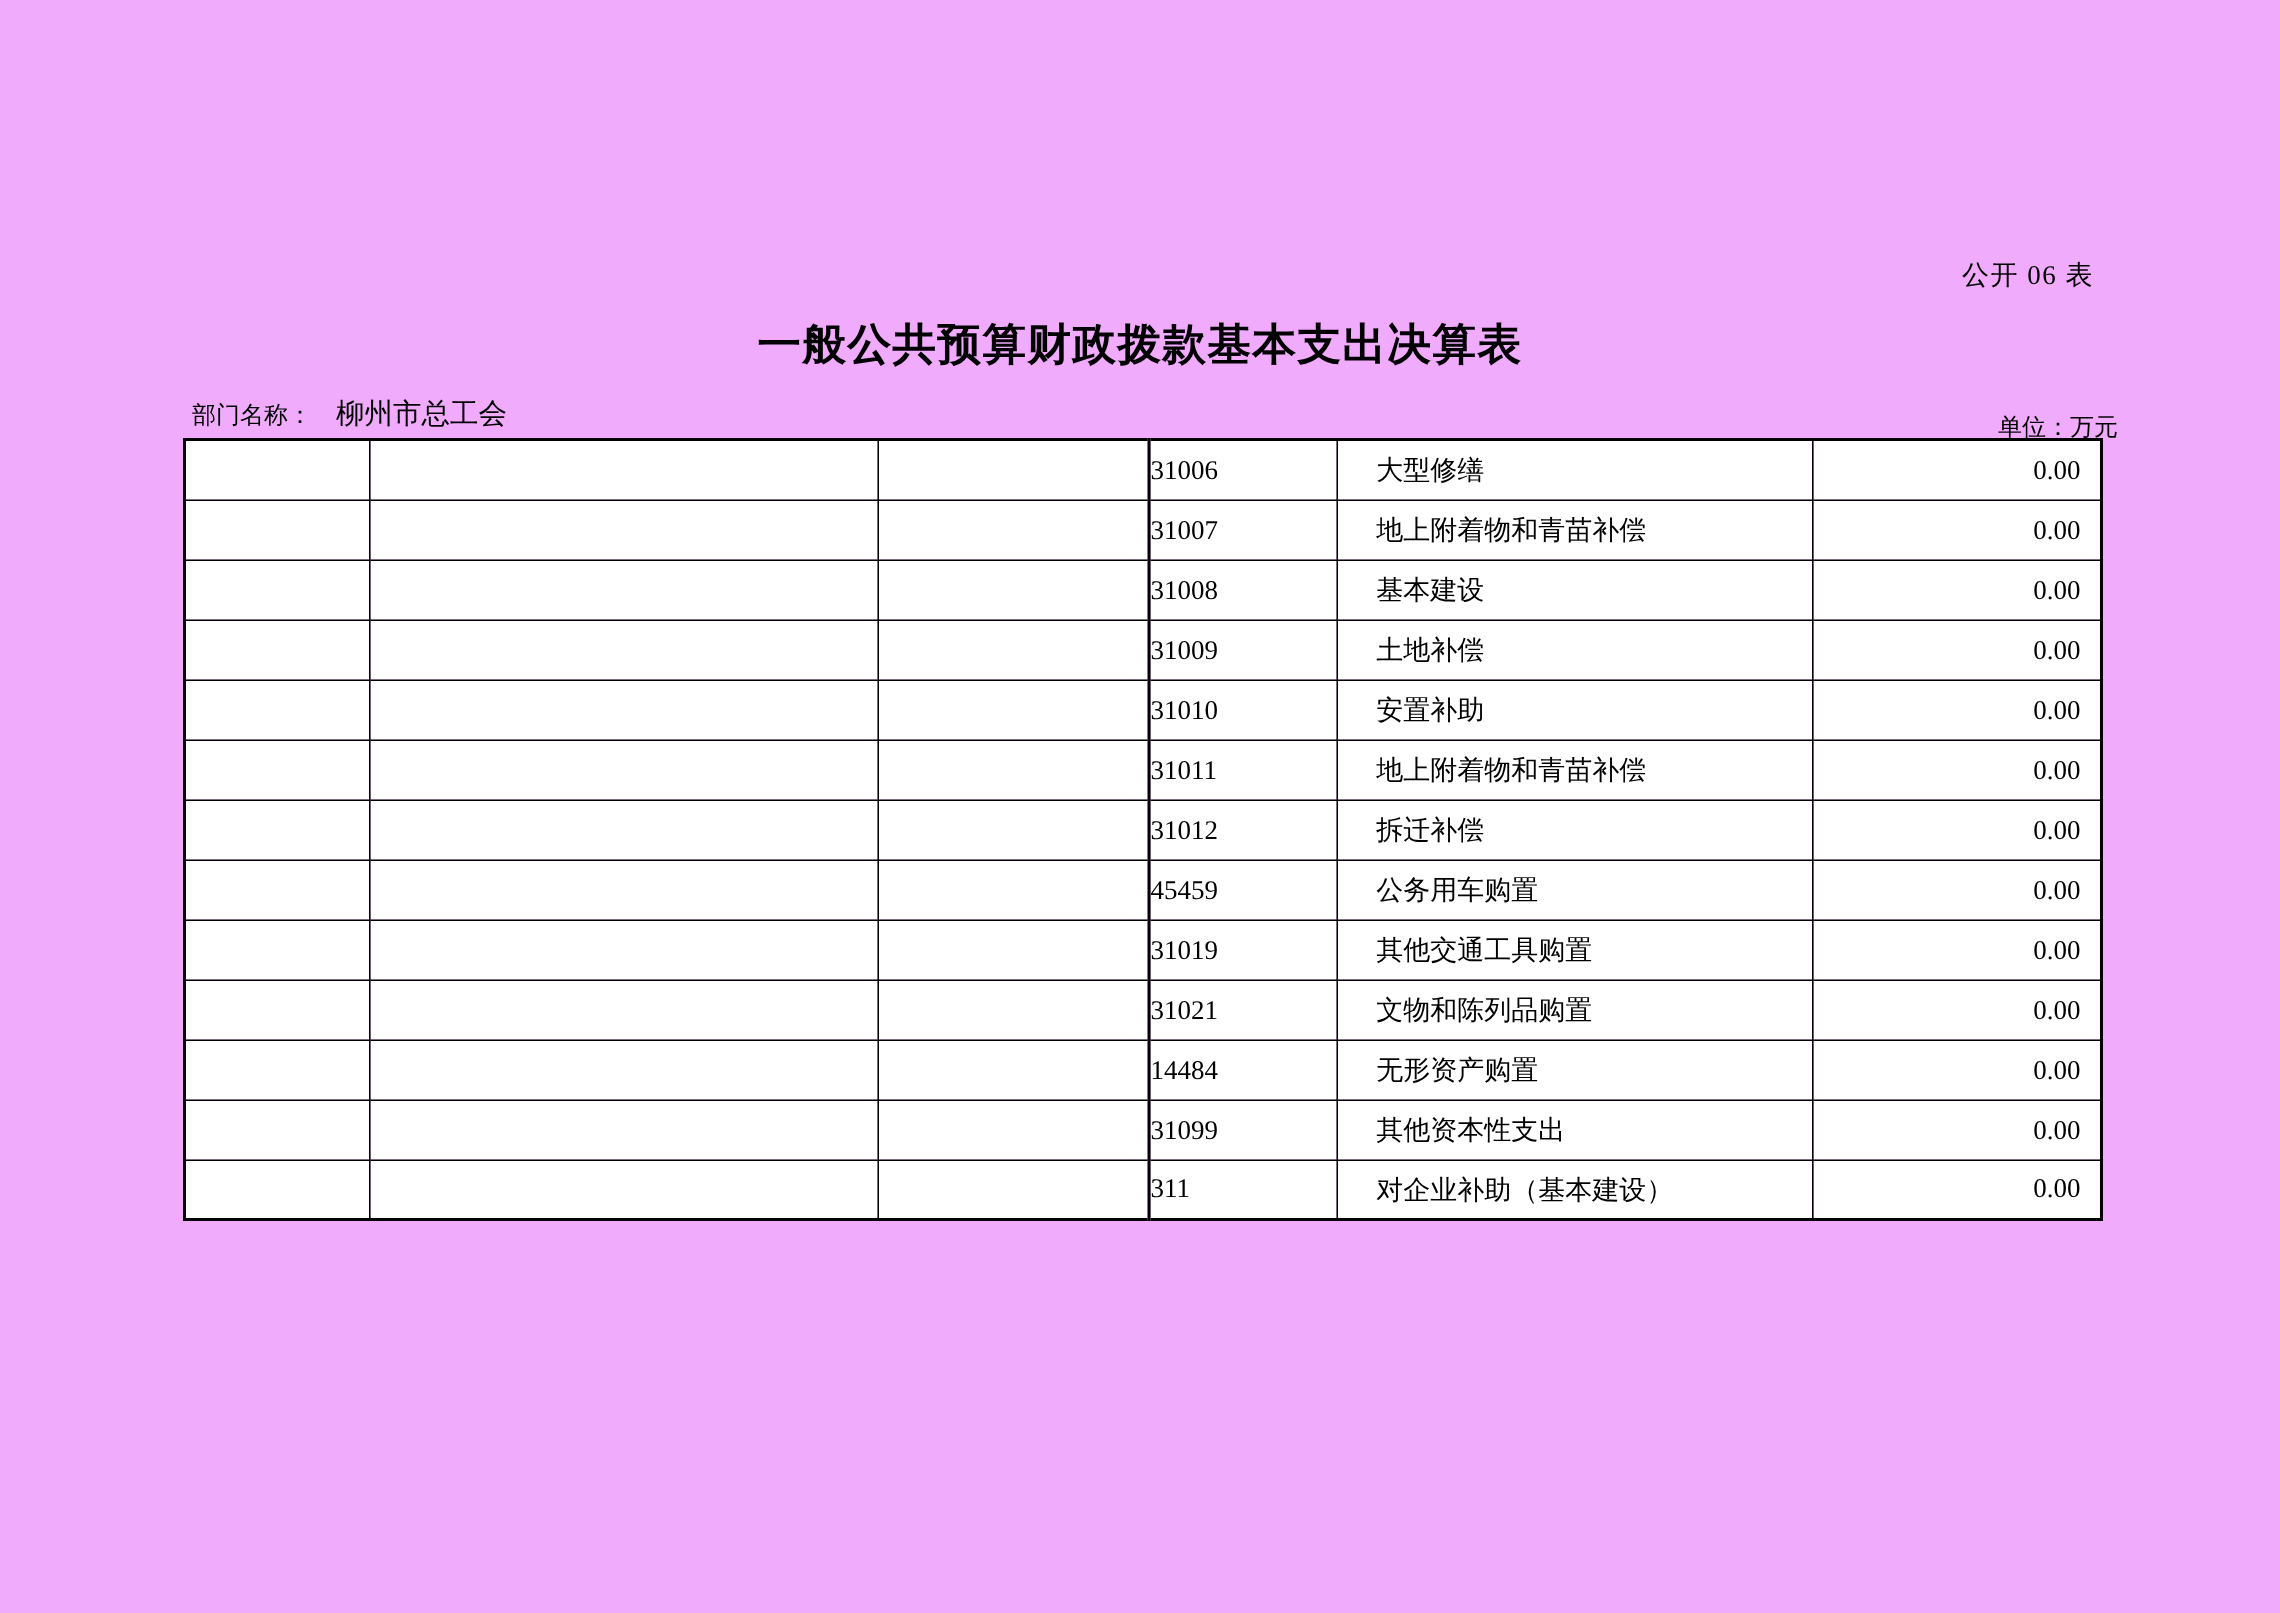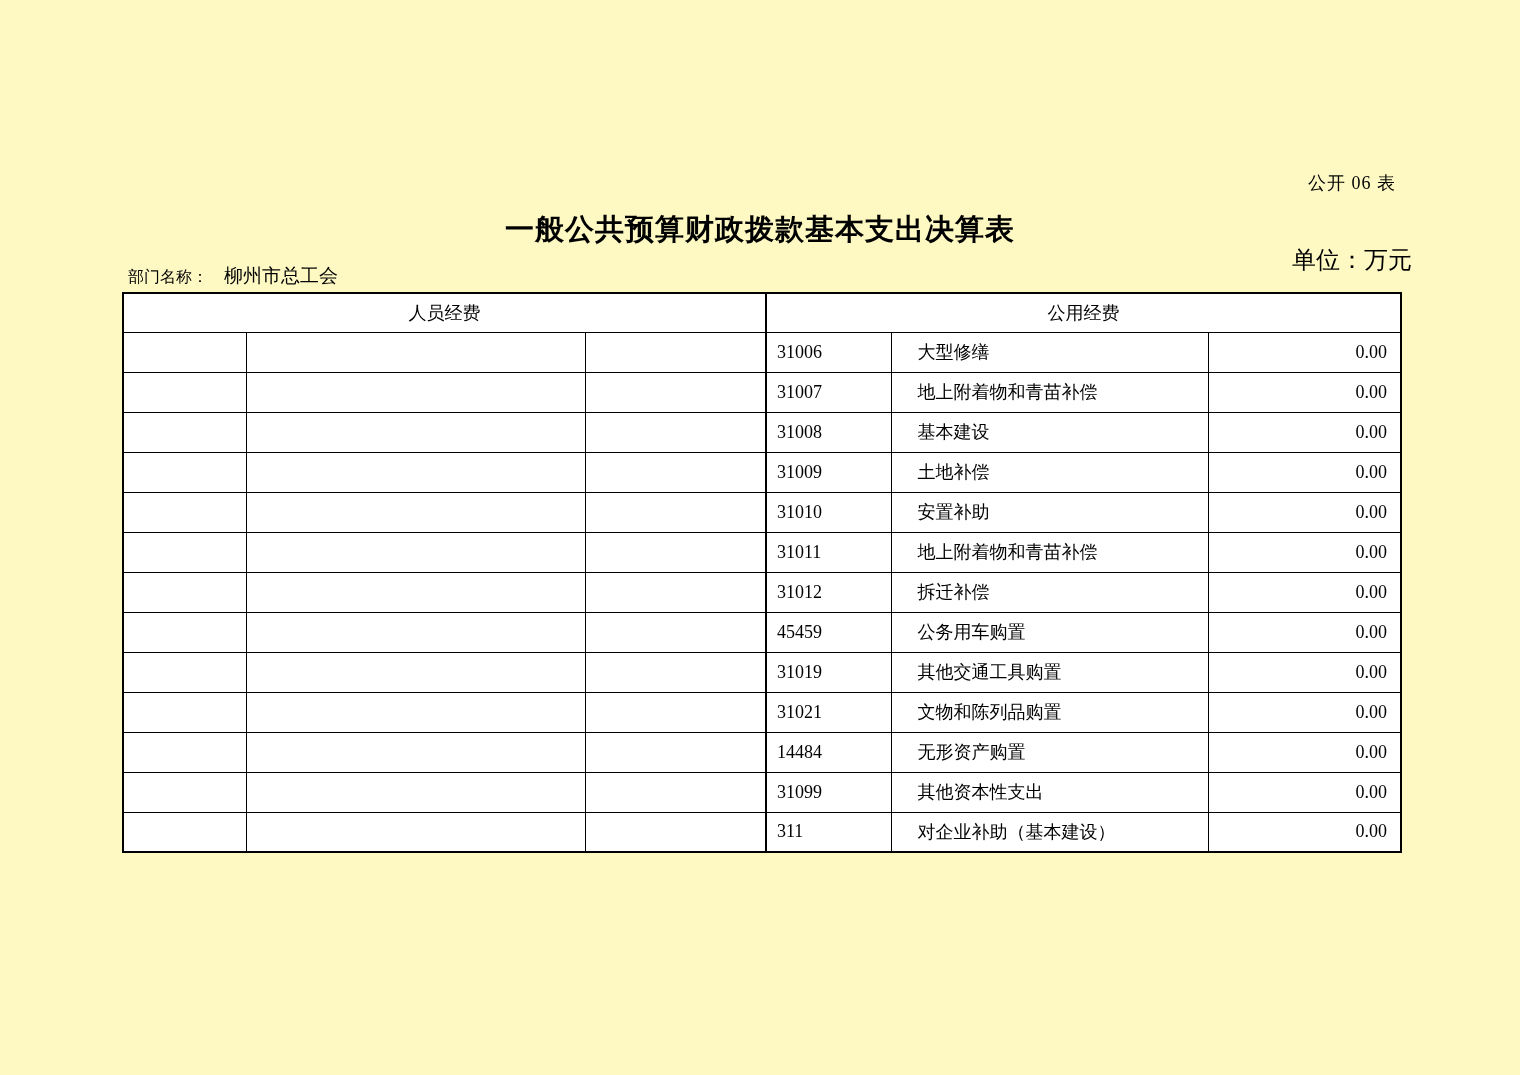--- a/index.html
+++ b/index.html
@@ -1,21 +1,21 @@
 <!DOCTYPE html>
 <html><head>
 <meta charset="utf-8">
 <style>
   * { box-sizing: border-box; margin: 0; padding: 0; }
   html, body { background: #ffffff; }
   .page {
     position: relative;
     width: 1520px;
     height: 1075px;
-    background: #fef9c3;
+    background: #f0abfc;
     color: #000000;
     font-family: "Liberation Serif", "DejaVu Serif", serif;
     overflow: hidden;
   }
   .form-number {
     position: absolute;
     top: 171px;
     right: 124px;
     font-size: 18px;
     letter-spacing: 1px;
@@ -36,23 +36,23 @@
     left: 128px;
     font-size: 16px;
   }
   .meta-left .dept-value {
     font-size: 19px;
     margin-left: 16px;
     margin-top: 28px;
   }
   .meta-right {
     position: absolute;
-    top: 244px;
+    top: 275px;
     right: 108px;
-    font-size: 24px;
+    font-size: 16px;
   }
   table.budget {
     position: absolute;
     left: 122px;
     top: 292px;
     width: 1278px;
     border-collapse: collapse;
     table-layout: fixed;
     border: 2px solid #000000;
   }
@@ -70,21 +70,21 @@
     vertical-align: middle;
   }
   tr.head-row th {
     height: 55px;
     text-align: center;
     vertical-align: middle;
     border-bottom: 2px solid #000000;
   }
   th.code-head { white-space: pre-line; line-height: 1.55; }
   tbody td { height: 40px; vertical-align: middle; }
-  td.code   { text-align: left;  padding-left: 10px; }
+  td.code   { text-align: left;  }
   td.name   { text-align: left;  padding-left: 26px; }
   td.amount { text-align: right; padding-right: 13px; }
   .divider-left { border-left: 2px solid #000000 !important; }
 </style>
 </head>
 <body>
 
 <div class="page">
 
   <div class="form-number">公开 06 表</div>
@@ -100,24 +100,20 @@
   <table class="budget">
     <colgroup>
       <col style="width:123px">
       <col style="width:339px">
       <col style="width:181px">
       <col style="width:125px">
       <col style="width:317px">
       <col style="width:193px">
     </colgroup>
     <thead>
-      <tr class="group-row">
-        <th colspan="3">人员经费</th>
-        <th colspan="3" class="divider-left">公用经费</th>
-      </tr>
     </thead>
     <tbody>
         <tr>
       <td class="code"></td>
       <td class="name"></td>
       <td class="amount"></td>
       <td class="code divider-left">31006</td>
       <td class="name">大型修缮</td>
       <td class="amount">0.00</td>
     </tr>

